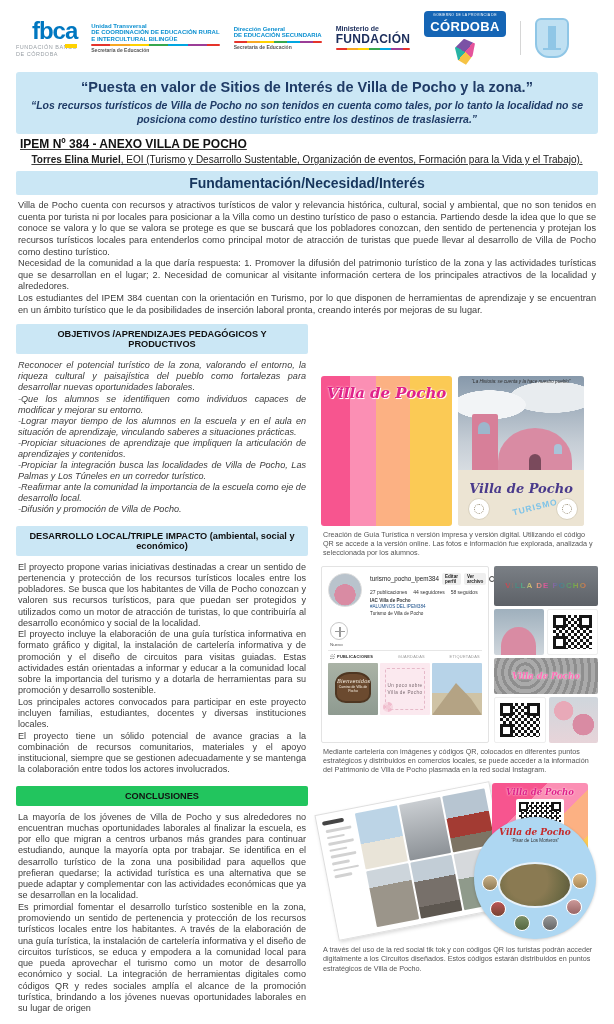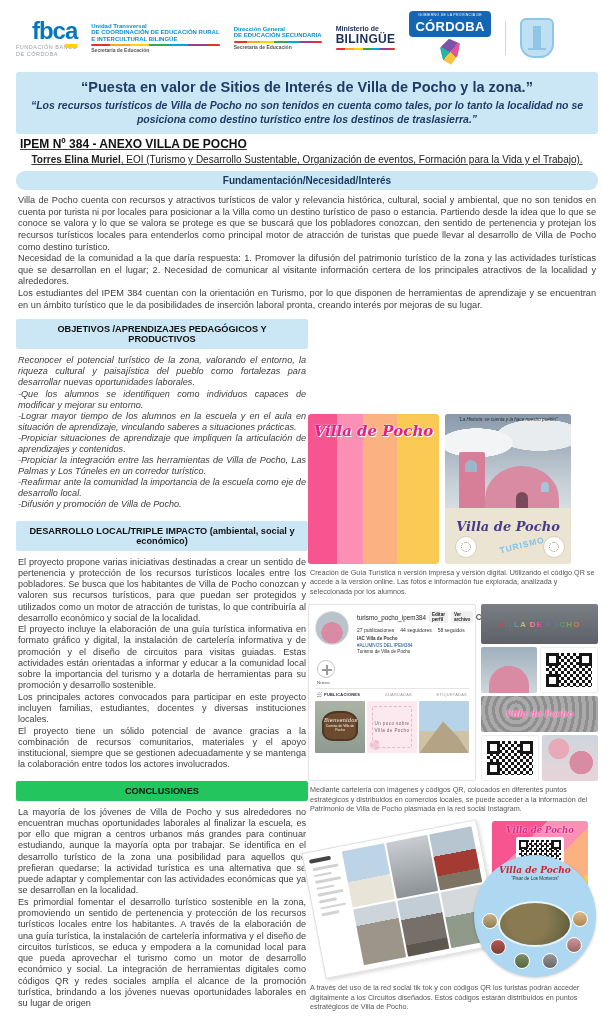--- a/index.html
+++ b/index.html
@@ -36,27 +36,27 @@
   .main-title { color:#1f3b66; font-size:14.5px; font-weight:bold; }
   .sub-title { color:#1f3b66; font-size:10.5px; font-weight:bold; font-style:italic; margin-top:4px; line-height:1.3; }
 
   .school-block { margin-top:3px; padding:0 4px;text-decoration:underline; }
   .school-name { font-size:12px; font-weight:bold; color:#111; }
   .author-line { font-size:10px; color:#222; margin-top:3px;text-align:center; }
   .author-line b { font-weight:bold; }
 
   
   .bar { background:#cbe7f5; border-radius:2px; text-align:center; font-weight:bold; padding:4px 6px; }
-  .bar.navy { color:#17365d; font-size:10px; margin-top:6px;border-radius:9px; }
+  .bar.navy { color:#17365d; font-size:14px; margin-top:6px; }
   .col-bar { background:#cbe7f5; border-radius:2px; text-align:center; font-weight:bold; color:#111; font-size:9.2px; padding:5px 8px; }
   .col-bar.yellow { background:#22c55e; }
 
   
   .body-text { font-size:9.2px; line-height:1.26; text-align:justify; color:#3d3d3d; margin-top:5px; padding:0 2px; }
-  .cols { display:flex; margin-top:8px; align-items:flex-end; }
+  .cols { display:flex; gap:13px; margin-top:8px; align-items:center; }
   .col-left { width:292px; flex:none; }
   .col-right { flex:1; min-width:0; }
   .obj-text { font-style:italic; font-size:9.1px; line-height:1.22; text-align:justify; margin:6px 2px 10px; color:#3d3d3d; }
   .para-block { font-size:9.1px; line-height:1.24; text-align:justify; margin:6px 2px 10px; color:#3d3d3d; }
   .para-block p + p, .body-text p + p { margin-top:0; }
   .fig-caption { font-size:7.2px; color:#555; line-height:1.3; margin:4px 2px 8px; }
 
   
   .fig1 { display:flex; gap:6px; margin-top:8px; }
   .guide-card { width:131px; height:150px; border-radius:3px; overflow:hidden; position:relative;
@@ -192,21 +192,21 @@
       <div class="sub">Secretaría de Educación</div>
     </div>
     <div class="gov-logo">
       <div class="t1">Dirección General</div>
       <div class="t2">DE EDUCACIÓN SECUNDARIA</div>
       <div class="rainbow"></div>
       <div class="sub">Secretaría de Educación</div>
     </div>
     <div class="min-logo">
       <div class="t1">Ministerio de</div>
-      <div class="t2">BILINGÜE</div>
+      <div class="t2">FUNDACIÓN</div>
       <div class="rainbow"></div>
     </div>
     <div class="cba-logo">
       <div class="cba-box">
         <span class="tiny">GOBIERNO DE LA PROVINCIA DE</span>
         <span class="big">CÓRDOBA</span>
       </div>
       <div class="cba-map"></div>
     </div>
     <div class="hdr-divider"></div>
@@ -232,21 +232,21 @@
 
   <div class="cols">
 
     <div class="col-left">
       <div class="col-bar">OBJETIVOS /APRENDIZAJES PEDAGÓGICOS Y PRODUCTIVOS</div>
       <div class="obj-text">
         <div>Reconocer el potencial turístico de la zona, valorando el entorno, la riqueza cultural y paisajística del pueblo como fortalezas para desarrollar nuevas oportunidades laborales.</div>
         <div>-Que los alumnos se identifiquen como individuos capaces de modificar y mejorar su entorno.</div>
         <div>-Lograr mayor tiempo de los alumnos en la escuela y en el aula en situación de aprendizaje, vinculando saberes a situaciones prácticas.</div>
         <div>-Propiciar situaciones de aprendizaje que impliquen la articulación de aprendizajes y contenidos.</div>
-        <div>-Propiciar la integración entre las herramientas de Villa de Pocho, Las Palmas y Los Túneles en un corredor turístico.</div>
+        <div>-Propiciar la integración busca las localidades de Villa de Pocho, Las Palmas y Los Túneles en un corredor turístico.</div>
         <div>-Reafirmar ante la comunidad la importancia de la escuela como eje de desarrollo local.</div>
         <div>-Difusión y promoción de Villa de Pocho.</div>
       </div>
 
       <div class="col-bar">DESARROLLO LOCAL/TRIPLE IMPACTO (ambiental, social y económico)</div>
       <div class="para-block">
         <p>El proyecto propone varias iniciativas destinadas a crear un sentido de pertenencia y protección de los recursos turísticos locales entre los pobladores. Se busca que los habitantes de Villa de Pocho conozcan y valoren sus recursos turísticos, para que puedan ser protegidos y utilizados como un motor de atracción de turistas, lo que contribuiría al desarrollo económico y social de la localidad.</p>
         <p>El proyecto incluye la elaboración de una guía turística informativa en formato gráfico y digital, la instalación de cartelería informativa y de promoción y el diseño de circuitos para visitas guiadas. Estas actividades están orientadas a informar y educar a la comunidad local sobre la importancia del turismo y a dotarla de herramientas para su promoción y desarrollo sostenible.</p>
         <p>Los principales actores convocados para participar en este proyecto incluyen familias, estudiantes, docentes y diversas instituciones locales.</p>
         <p>El proyecto tiene un sólido potencial de avance gracias a la combinación de recursos comunitarios, materiales y el apoyo institucional, siempre que se gestionen adecuadamente y se mantenga la colaboración entre todos los actores involucrados.</p>

